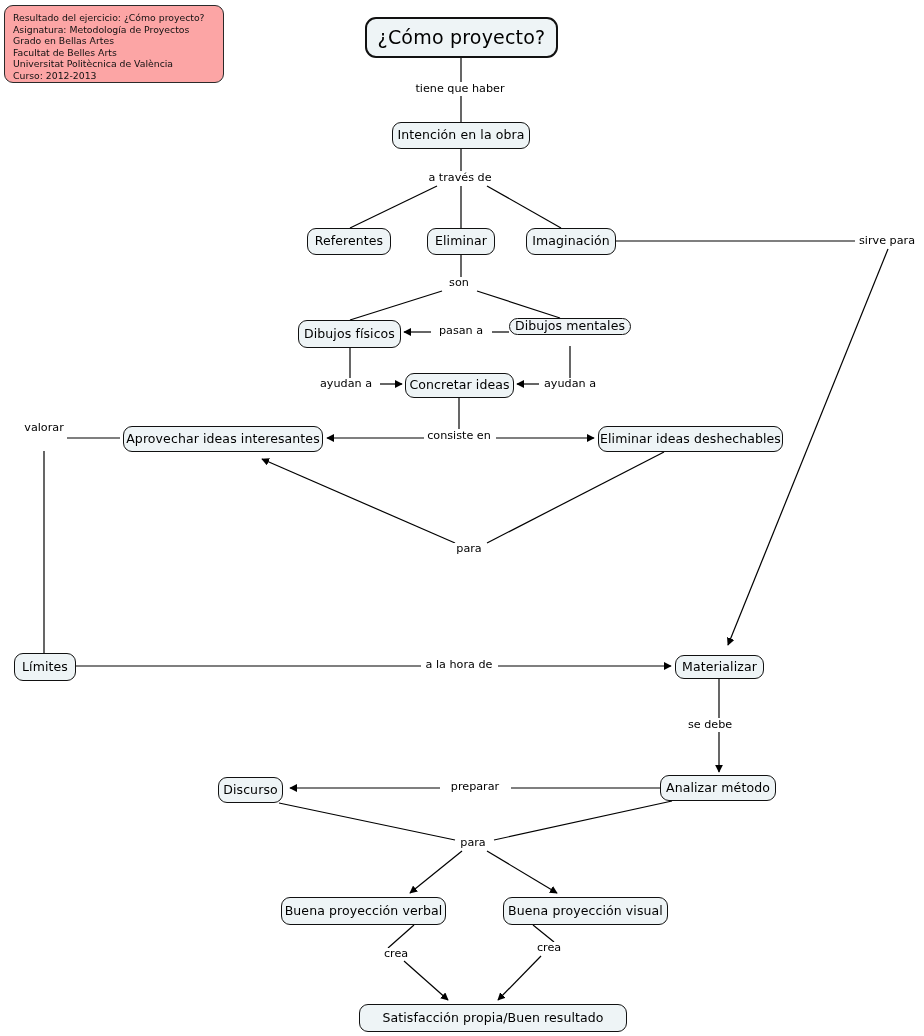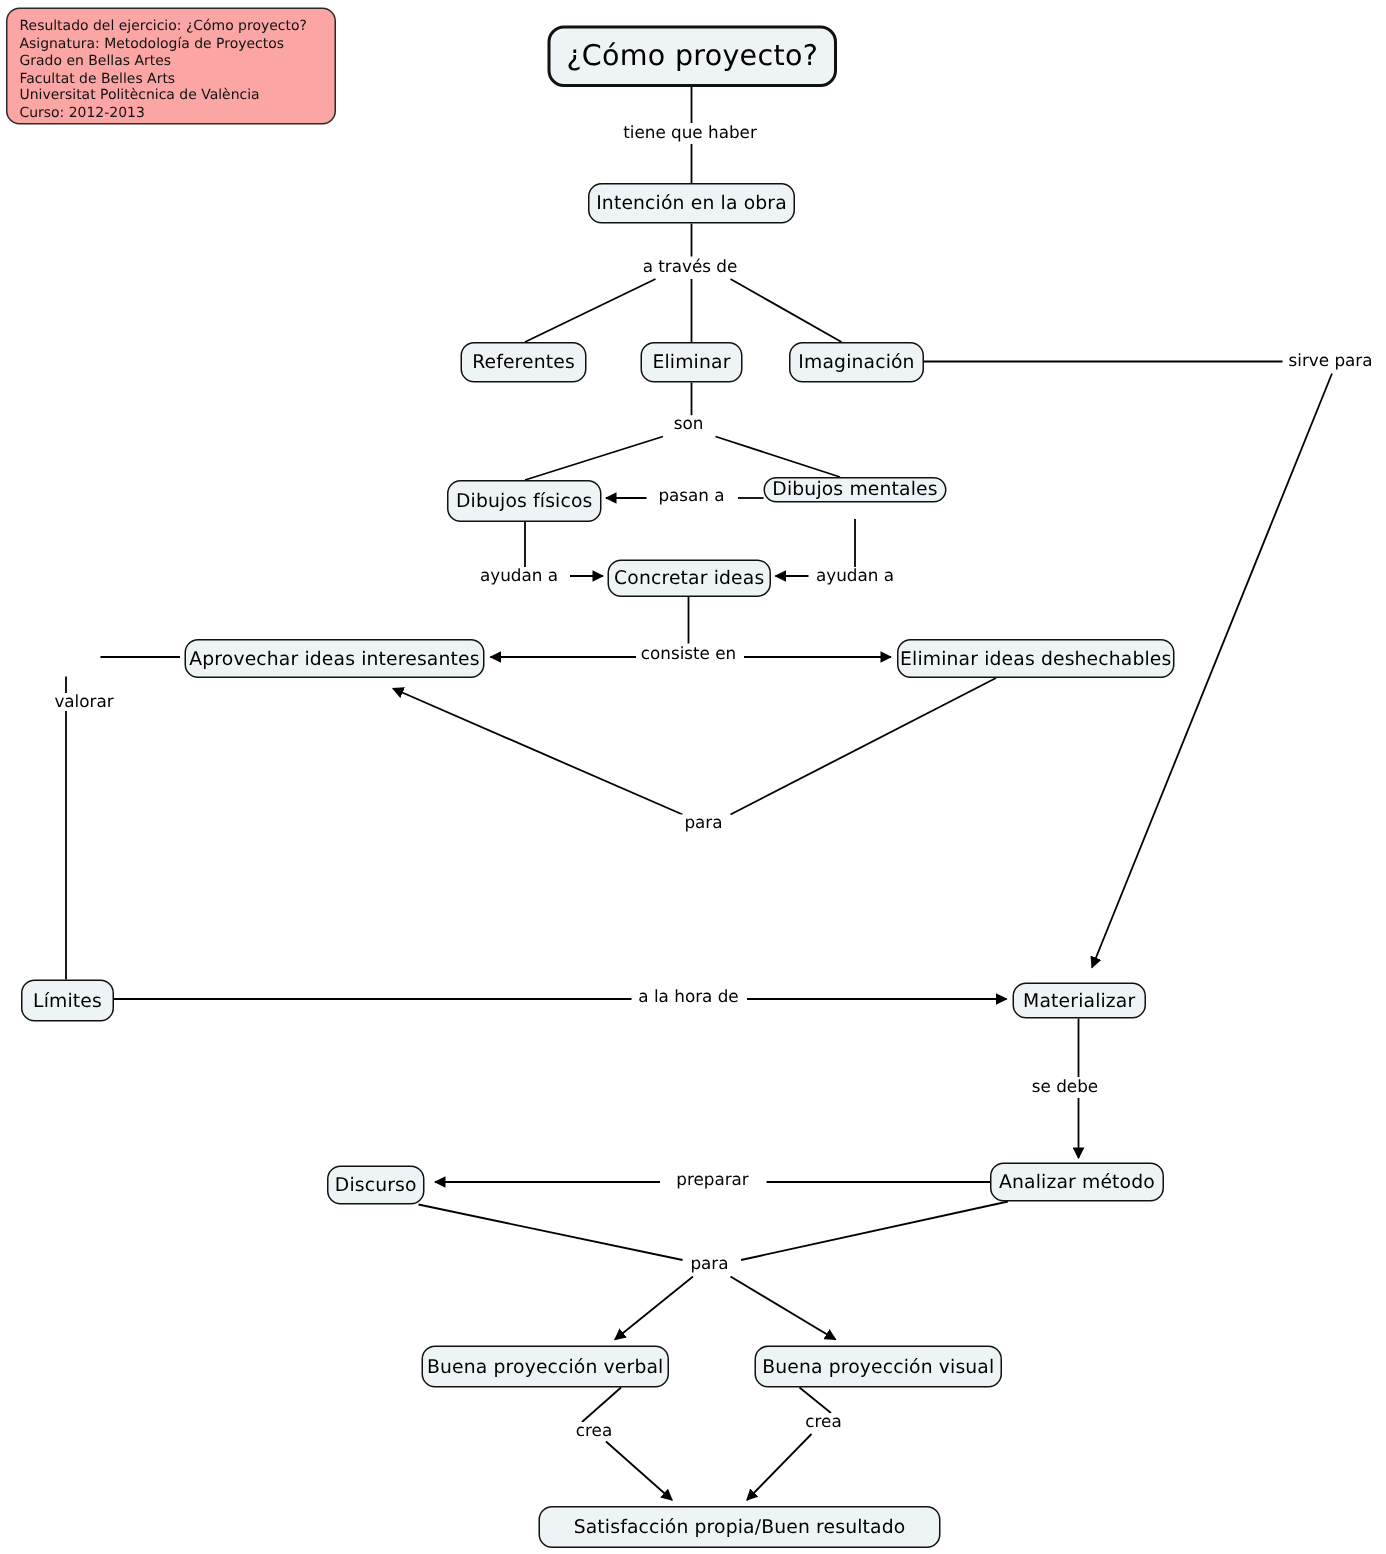--- a/index.html
+++ b/index.html
@@ -182,21 +182,21 @@
   <div class="node" style="left:359px; top:1004px; width:268px; height:28px;">Satisfacción propia/Buen resultado</div>
 
   <div class="linklabel" style="left:460px; top:89px; transform:translate(-50%,-50%);">tiene que haber</div>
   <div class="linklabel" style="left:460px; top:178px; transform:translate(-50%,-50%);">a través de</div>
   <div class="linklabel" style="left:887px; top:241px; transform:translate(-50%,-50%);">sirve para</div>
   <div class="linklabel" style="left:459px; top:283px; transform:translate(-50%,-50%);">son</div>
   <div class="linklabel" style="left:461px; top:331px; transform:translate(-50%,-50%);">pasan a</div>
   <div class="linklabel" style="left:346px; top:384px; transform:translate(-50%,-50%);">ayudan a</div>
   <div class="linklabel" style="left:570px; top:384px; transform:translate(-50%,-50%);">ayudan a</div>
   <div class="linklabel" style="left:459px; top:436px; transform:translate(-50%,-50%);">consiste en</div>
-  <div class="linklabel" style="left:44px; top:468px; transform:translate(-50%,-50%);margin-left:12px;">valorar</div>
+  <div class="linklabel" style="left:44px; top:428px; transform:translate(-50%,-50%);">valorar</div>
   <div class="linklabel" style="left:469px; top:549px; transform:translate(-50%,-50%);">para</div>
   <div class="linklabel" style="left:459px; top:665px; transform:translate(-50%,-50%);">a la hora de</div>
   <div class="linklabel" style="left:710px; top:725px; transform:translate(-50%,-50%);">se debe</div>
   <div class="linklabel" style="left:475px; top:787px; transform:translate(-50%,-50%);">preparar</div>
   <div class="linklabel" style="left:473px; top:843px; transform:translate(-50%,-50%);">para</div>
   <div class="linklabel" style="left:396px; top:954px; transform:translate(-50%,-50%);">crea</div>
   <div class="linklabel" style="left:549px; top:948px; transform:translate(-50%,-50%);">crea</div>
 
 </div>
 

